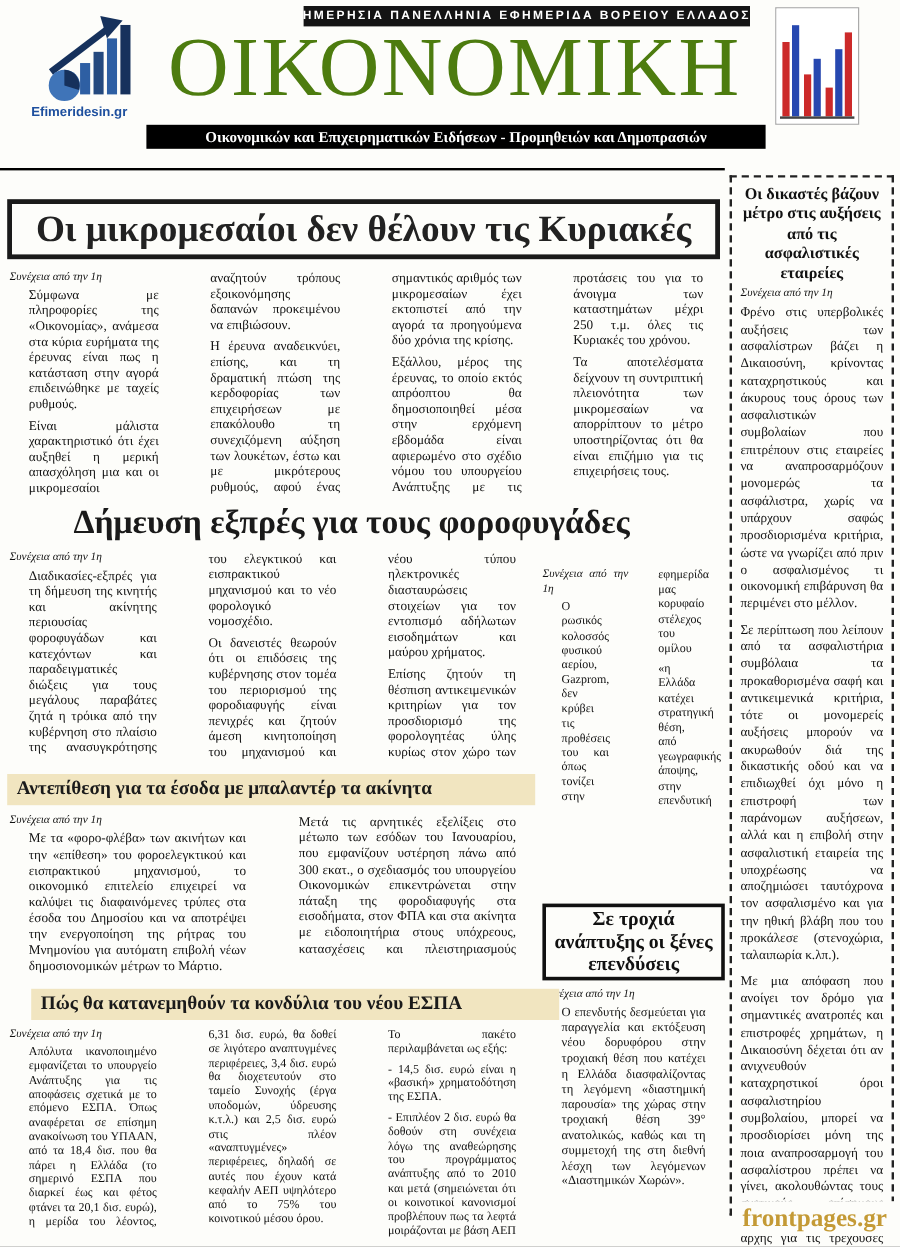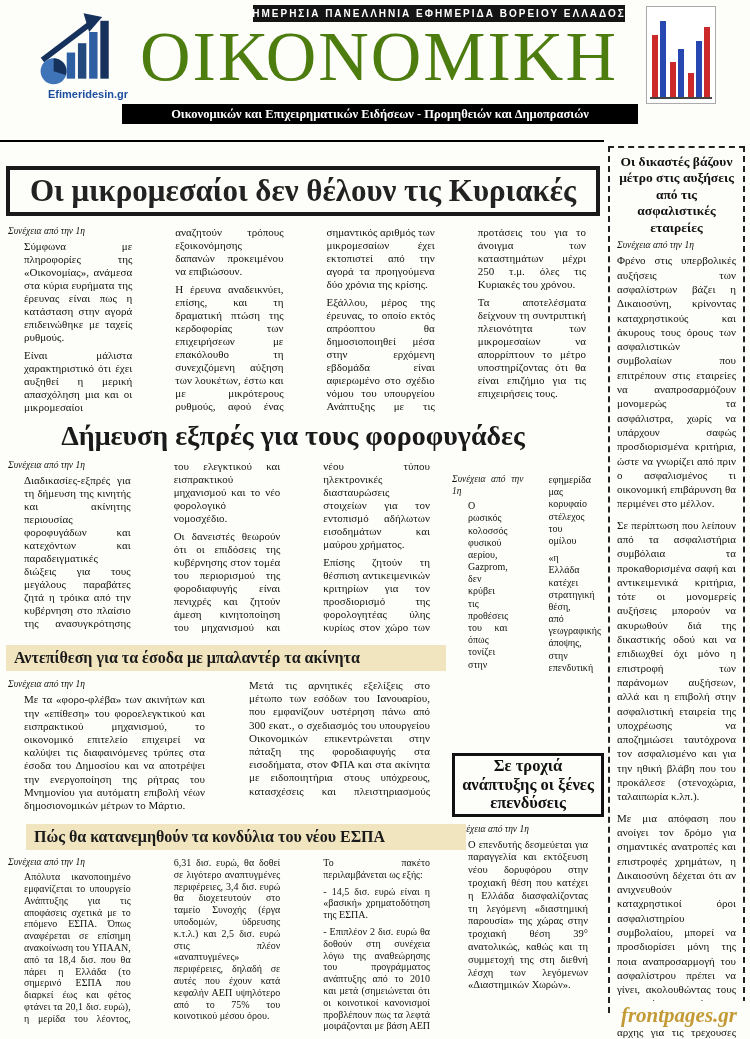--- a/index.html
+++ b/index.html
@@ -2,21 +2,21 @@
 <html><head>
 <meta charset="utf-8">
 <style>
   html,body { margin:0; padding:0; background:#888; }
   .page {
     position:relative; width:750px; height:1039px; margin:0 auto;
     background:#fdfdfa; color:#111; overflow:hidden;
     font-family:"Liberation Serif","DejaVu Serif",serif;
   }
   
-  .logo { position:absolute; left:26px; top:4px; width:102px; text-align:right; }
+  .logo { position:absolute; left:26px; top:4px; width:102px; text-align:left; }
   .logo svg { width:84px; height:84px; display:block; margin:0 auto; }
   .logo-site { color:var(--logo_blue,#1d4f9e); font-weight:bold; font-size:11px;
     font-family:"Liberation Sans",sans-serif; }
   .tagline-bar { position:absolute; left:253px; top:5px; width:372px; height:17px;
     background:#141414; color:#fff; font-family:"Liberation Sans",sans-serif;
     font-size:10px; font-weight:bold; letter-spacing:2px;
     display:flex; align-items:center; justify-content:center; white-space:nowrap; }
   .masthead-title { position:absolute; left:118px; top:16px; width:522px; text-align:center;
     font-size:70px; font-weight:normal; line-height:1.18; letter-spacing:2px; color:#4d7c0f; }
   .mini-chart { position:absolute; left:646px; top:6px; width:68px; height:96px;
@@ -77,21 +77,21 @@
   
   .sidebar { position:absolute; left:608px; top:146px; width:137px; height:867px;
     border:2px dashed #222; box-sizing:border-box; padding:6px 7px; background:#fdfdfa; }
   .sidebar-headline { font-size:13.5px; font-weight:bold; text-align:center;
     line-height:1.22; margin:0 0 4px; }
   .sidebar-body { font-size:11px; line-height:1.3; text-align:justify; }
   .sidebar-body p { margin:0 0 7px; }
 
   
   .watermark { position:absolute; left:610px; top:1001px; width:138px; text-align:center;
-    font-size:21px; font-style:italic; font-weight:bold; color:var(--watermark_gold,#c49a36);
+    font-size:21px; font-weight:bold; color:var(--watermark_gold,#c49a36);
     background:#fdfdfa; z-index:5; padding:2px 0; }
 </style>
 </head>
 <body>
 
 <div class="page" style="--highlight_bg: #f1e5c0; --logo_blue: #1d4f9e; --watermark_gold: #c49a36;">
 
   <div class="logo">
     <svg viewBox="0 0 90 90" aria-hidden="true">
       <rect x="34" y="52" width="9" height="28" fill="#2e5fa3"></rect>

